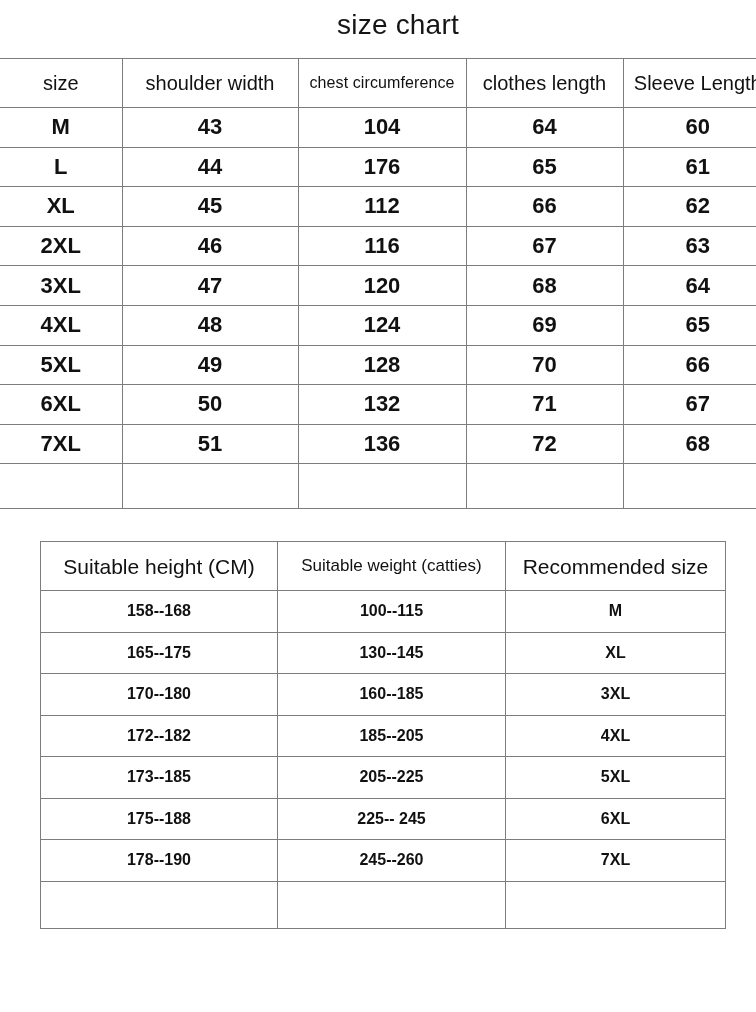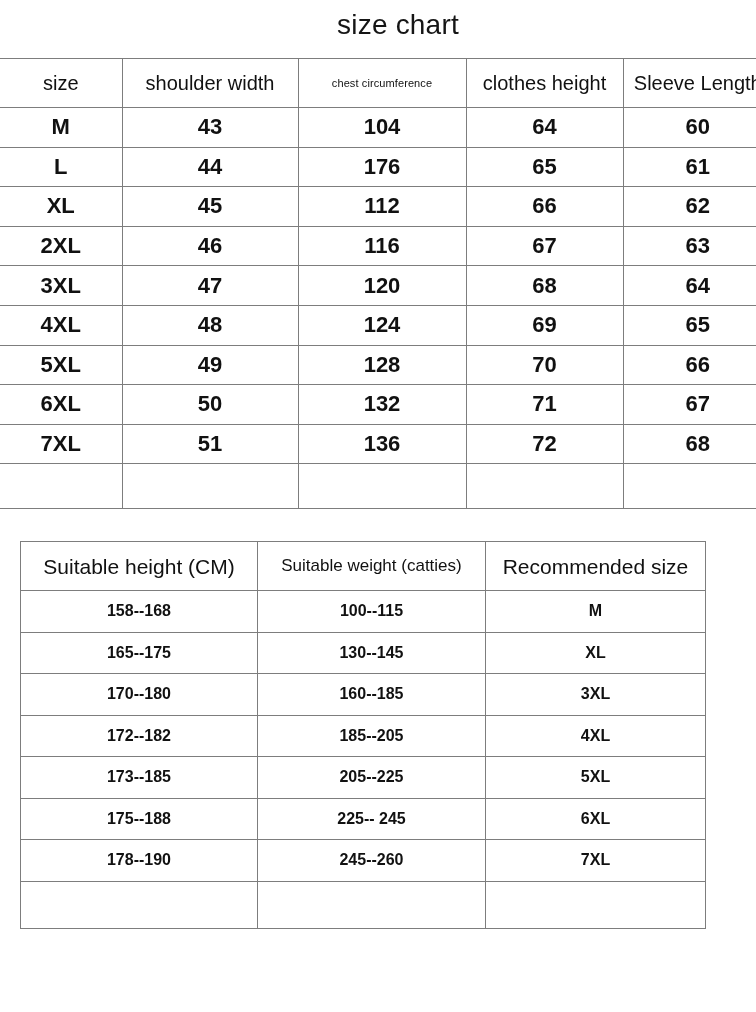--- a/index.html
+++ b/index.html
@@ -66,21 +66,21 @@
   #measurements-table tr > td:last-child {
     border-right: none;
   }
   #measurements-table .hrow td {
     height: 48px;
     font-size: 20px;
     line-height: 23px;
     font-weight: 400;
   }
   #measurements-table .hrow td.small-head {
-    font-size: 11px;
+    font-size: 16px;
     line-height: 16px;
     letter-spacing: 0.1px;
   }
   #measurements-table .drow td {
     height: 38.6px;
     font-size: 22px;
     font-weight: 700;
     line-height: 26px;
   }
   #measurements-table .erow td {
@@ -90,21 +90,21 @@
   
   .m-c0 { width: 122px; }
   .m-c1 { width: 176px; }
   .m-c2 { width: 168px; }
   .m-c3 { width: 157px; }
   .m-c4 { width: 149px; }
 
   
   #recommendation-table {
     top: 541px;
-    left: 20px;
+    left: 40px;
     width: 685px;
     padding-left: 16px;
   }
   #recommendation-table td {
     border: 1.6px solid #7d7d7d;
   }
   #recommendation-table .hrow td {
     height: 48px;
     font-size: 21px;
     line-height: 25px;
@@ -145,21 +145,21 @@
       <col class="m-c1">
       <col class="m-c2">
       <col class="m-c3">
       <col class="m-c4">
   </colgroup>
   <tbody>
     <tr class="hrow">
       <td>size</td>
       <td>shoulder width</td>
       <td class="small-head">chest circumference</td>
-      <td>clothes height</td>
+      <td>clothes length</td>
       <td>Sleeve Length</td>
     </tr>
 
     <tr class="drow">
       <td>M</td>
       <td>43</td>
       <td>104</td>
       <td>64</td>
       <td>60</td>
     </tr>

